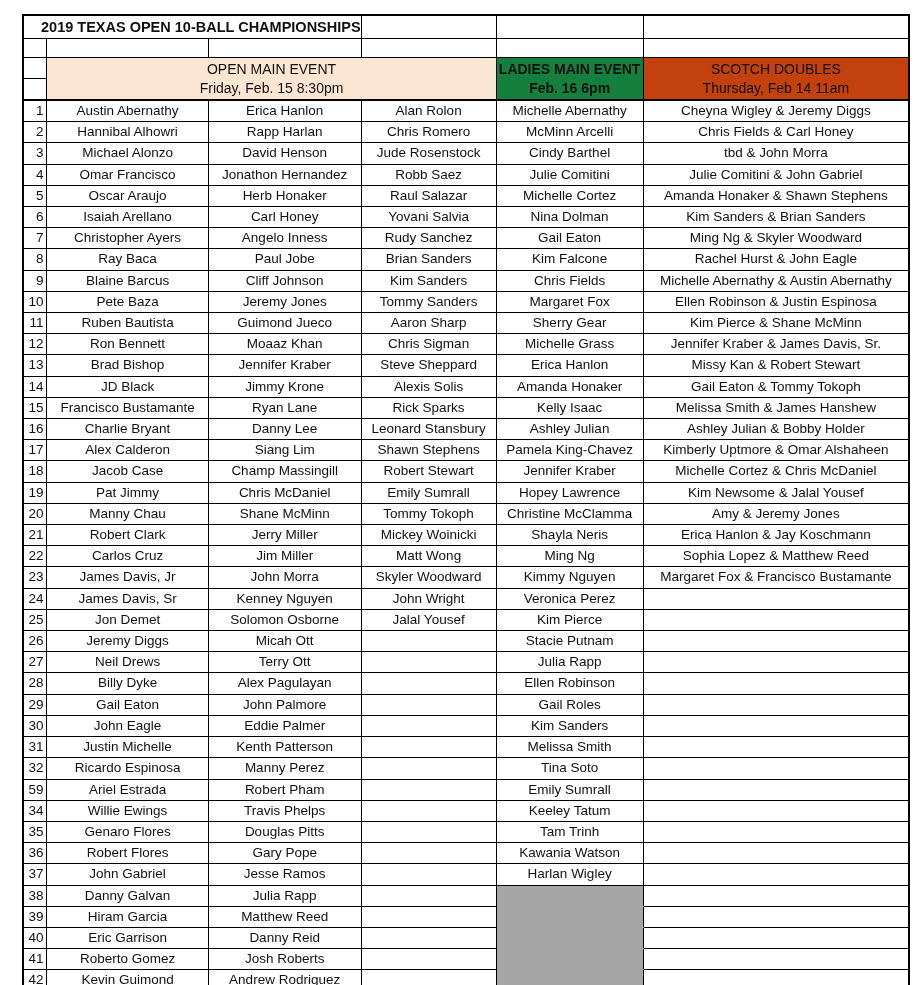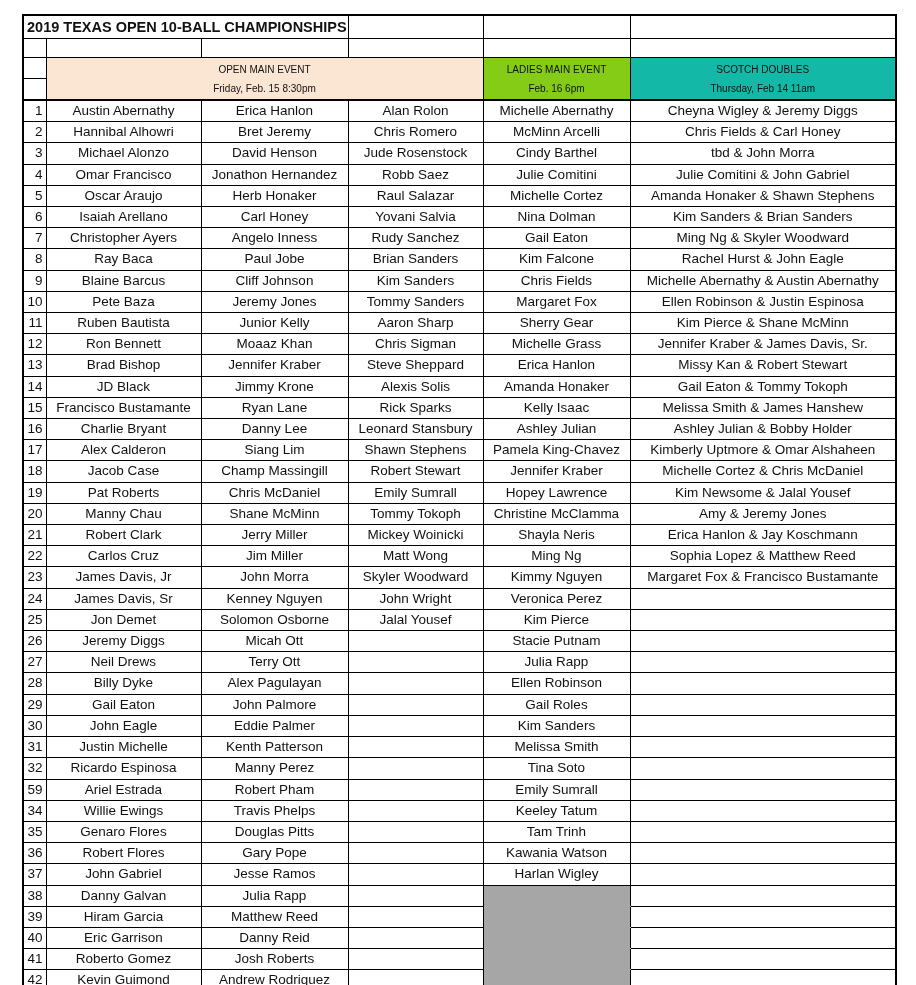--- a/index.html
+++ b/index.html
@@ -27,27 +27,27 @@
   }
   col.c-num{width:23px;}
   col.c-o1{width:155px;}
   col.c-o2{width:147px;}
   col.c-o3{width:135px;}
   col.c-lad{width:147px;}
   col.c-sco{width:266px;}
 
   tr.r-title td{height:22px;line-height:22px;}
   td.title-cell{
-    font-weight:bold;font-size:14.5px;text-align:left;padding-left:3px;
+    font-weight:bold;font-size:14.5px;text-align:left;padding-left:17px;
   }
   tr.r-blank td{height:18px;line-height:18px;}
   tr.r-hdr td{height:20px;line-height:19px;}
   td.hdr{
     border-bottom:2px solid #000;
-    font-size:10px;
+    font-size:14px;
     vertical-align:middle;
   }
   td.hdr div{height:19px;line-height:19px;}
   td.hdr-numcell{border-bottom-width:1px;}
   tr.r-hdr2 td.hdr-numcell{border-bottom:2px solid #000;}
 
   td.col-num{text-align:right;padding-right:3px;}
 
   td.gray{background:var(--gray,#a6a6a6);}
   td.gb{border-bottom-color:var(--gray,#a6a6a6);}
@@ -79,46 +79,46 @@
         <td></td>
         <td></td>
         <td></td>
       </tr>
       <tr class="r-hdr r-hdr1">
         <td class="hdr-numcell"></td>
         <td class="hdr hdr-open" colspan="3" rowspan="2" style="background: rgb(251, 229, 211);">
           <div>OPEN MAIN EVENT</div>
           <div>Friday, Feb. 15 8:30pm</div>
         </td>
-        <td class="hdr hdr-ladies" rowspan="2" style="background: #84cc16;">
+        <td class="hdr hdr-ladies" rowspan="2" style="background: #15803d; font-weight: bold;">
           <div>LADIES MAIN EVENT</div>
           <div>Feb. 16 6pm</div>
         </td>
-        <td class="hdr hdr-scotch" rowspan="2" style="background: #14b8a6;">
+        <td class="hdr hdr-scotch" rowspan="2" style="background: #c2410c;">
           <div>SCOTCH DOUBLES</div>
           <div>Thursday, Feb 14 11am</div>
         </td>
       </tr>
       <tr class="r-hdr r-hdr2">
         <td class="hdr-numcell"></td>
       </tr>
     </tbody>
     <tbody id="rows">
         <tr>
           <td class="col-num">1</td>
           <td class="col-open1">Austin Abernathy</td>
           <td class="col-open2">Erica Hanlon</td>
           <td class="col-open3">Alan Rolon</td>
           <td class="col-ladies">Michelle Abernathy</td>
           <td class="col-scotch">Cheyna Wigley &amp; Jeremy Diggs</td>
         </tr>
         <tr>
           <td class="col-num">2</td>
           <td class="col-open1">Hannibal Alhowri</td>
-          <td class="col-open2">Bret Jeremy</td>
+          <td class="col-open2">Rapp Harlan</td>
           <td class="col-open3">Chris Romero</td>
           <td class="col-ladies">McMinn Arcelli</td>
           <td class="col-scotch">Chris Fields &amp; Carl Honey</td>
         </tr>
         <tr>
           <td class="col-num">3</td>
           <td class="col-open1">Michael Alonzo</td>
           <td class="col-open2">David Henson</td>
           <td class="col-open3">Jude Rosenstock</td>
           <td class="col-ladies">Cindy Barthel</td>
@@ -176,21 +176,21 @@
           <td class="col-num">10</td>
           <td class="col-open1">Pete Baza</td>
           <td class="col-open2">Jeremy Jones</td>
           <td class="col-open3">Tommy Sanders</td>
           <td class="col-ladies">Margaret Fox</td>
           <td class="col-scotch">Ellen Robinson &amp; Justin Espinosa</td>
         </tr>
         <tr>
           <td class="col-num">11</td>
           <td class="col-open1">Ruben Bautista</td>
-          <td class="col-open2">Junior Kelly</td>
+          <td class="col-open2">Guimond Jueco</td>
           <td class="col-open3">Aaron Sharp</td>
           <td class="col-ladies">Sherry Gear</td>
           <td class="col-scotch">Kim Pierce &amp; Shane McMinn</td>
         </tr>
         <tr>
           <td class="col-num">12</td>
           <td class="col-open1">Ron Bennett</td>
           <td class="col-open2">Moaaz Khan</td>
           <td class="col-open3">Chris Sigman</td>
           <td class="col-ladies">Michelle Grass</td>
@@ -239,21 +239,21 @@
         <tr>
           <td class="col-num">18</td>
           <td class="col-open1">Jacob Case</td>
           <td class="col-open2">Champ Massingill</td>
           <td class="col-open3">Robert Stewart</td>
           <td class="col-ladies">Jennifer Kraber</td>
           <td class="col-scotch">Michelle Cortez &amp; Chris McDaniel</td>
         </tr>
         <tr>
           <td class="col-num">19</td>
-          <td class="col-open1">Pat Roberts</td>
+          <td class="col-open1">Pat Jimmy</td>
           <td class="col-open2">Chris McDaniel</td>
           <td class="col-open3">Emily Sumrall</td>
           <td class="col-ladies">Hopey Lawrence</td>
           <td class="col-scotch">Kim Newsome &amp; Jalal Yousef</td>
         </tr>
         <tr>
           <td class="col-num">20</td>
           <td class="col-open1">Manny Chau</td>
           <td class="col-open2">Shane McMinn</td>
           <td class="col-open3">Tommy Tokoph</td>

